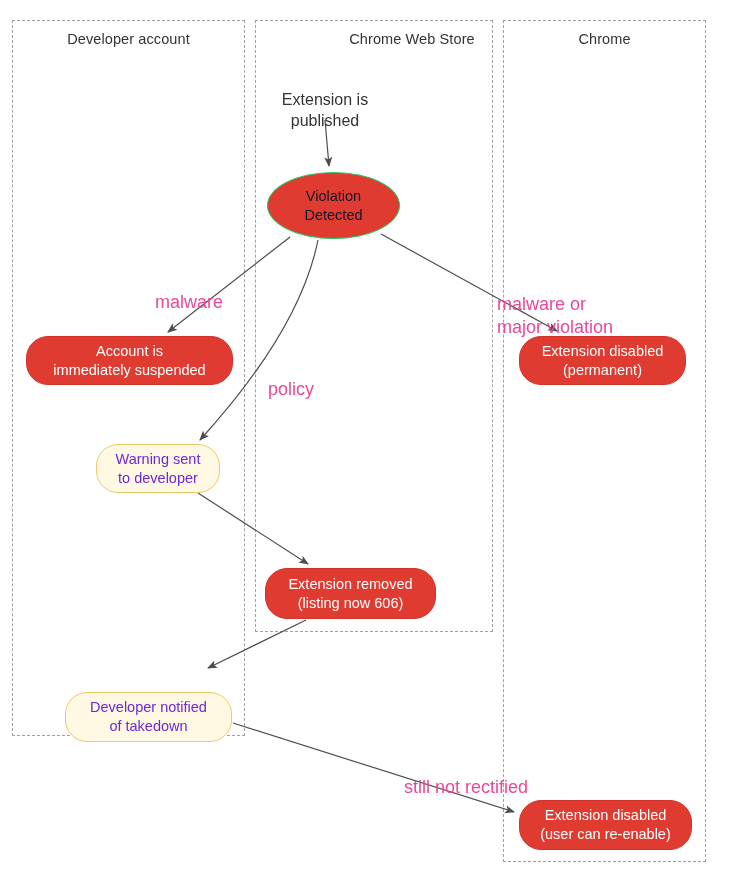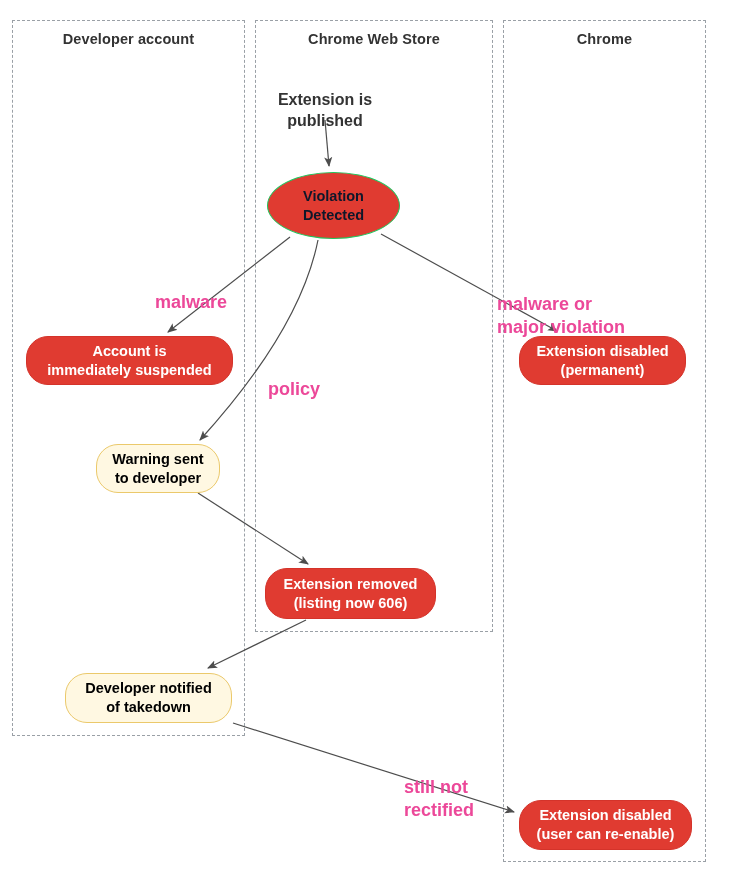--- a/index.html
+++ b/index.html
@@ -12,21 +12,20 @@
     height: 885px;
     font-family: "Liberation Sans", sans-serif;
     -webkit-font-smoothing: antialiased;
   }
   #diagram-root {
     position: relative;
     width: 731px;
     height: 885px;
     overflow: hidden;
     background: #ffffff;
-    font-weight: bold;
   }
   svg#edge-layer {
     position: absolute;
     left: 0;
     top: 0;
     width: 731px;
     height: 885px;
     pointer-events: none;
   }
   
@@ -57,21 +56,21 @@
     border-radius: 22px;
   }
   .node-red {
     background: #E03B31;
     border: 1px solid #D4332A;
     color: #ffffff;
   }
   .node-cream {
     background: #FFF8E2;
     border: 1px solid #EBC96B;
-    color: #000000;
+    color: #6d28d9;
   }
   .node-ellipse {
     background: #E03B31;
     border: 1px solid #22c55e;
     border-radius: 50%;
     color: #0f172a;
   }
   .node-label { display: block; white-space: pre-line; }
   
   .edge-label {
@@ -92,21 +91,21 @@
 </style>
 </head>
 <body>
 
 <div id="diagram-root">
 
   <div class="lane" style="left:12px; top:20px; width:233px; height:716px;">
     <div class="lane-title" style="top:10px;">Developer account</div>
   </div>
 
-  <div class="lane" style="left:255px; top:20px; width:238px; height:612px;">
+  <div class="lane" style="left:255px; top:20px; width:238px; height:612px;padding-left:38px;">
     <div class="lane-title" style="top:10px;">Chrome Web Store</div>
   </div>
 
   <div class="lane" style="left:503px; top:20px; width:203px; height:842px;">
     <div class="lane-title" style="top:10px;">Chrome</div>
   </div>
 
   <svg id="edge-layer" viewBox="0 0 731 885" xmlns="http://www.w3.org/2000/svg">
     <defs>
       <marker id="arrowhead" markerWidth="9" markerHeight="9" refX="7.5" refY="4" orient="auto" markerUnits="strokeWidth">
@@ -152,21 +151,21 @@
   <div class="node node-cream" style="left:96px; top:444px; width:124px; height:49px;">
     <span class="node-label">Warning sent
 to developer</span>
   </div>
 
   <div class="node node-red" style="left:265px; top:568px; width:171px; height:51px;">
     <span class="node-label">Extension removed
 (listing now 606)</span>
   </div>
 
-  <div class="node node-cream" style="left:65px; top:673px; width:167px; height:50px;">
+  <div class="node node-cream" style="left:65px; top:692px; width:167px; height:50px;">
     <span class="node-label">Developer notified
 of takedown</span>
   </div>
 
   <div class="node node-red" style="left:519px; top:800px; width:173px; height:50px;">
     <span class="node-label">Extension disabled
 (user can re-enable)</span>
   </div>
 
   <div class="edge-label" style="left:155px; top:268px; width:84px;">

